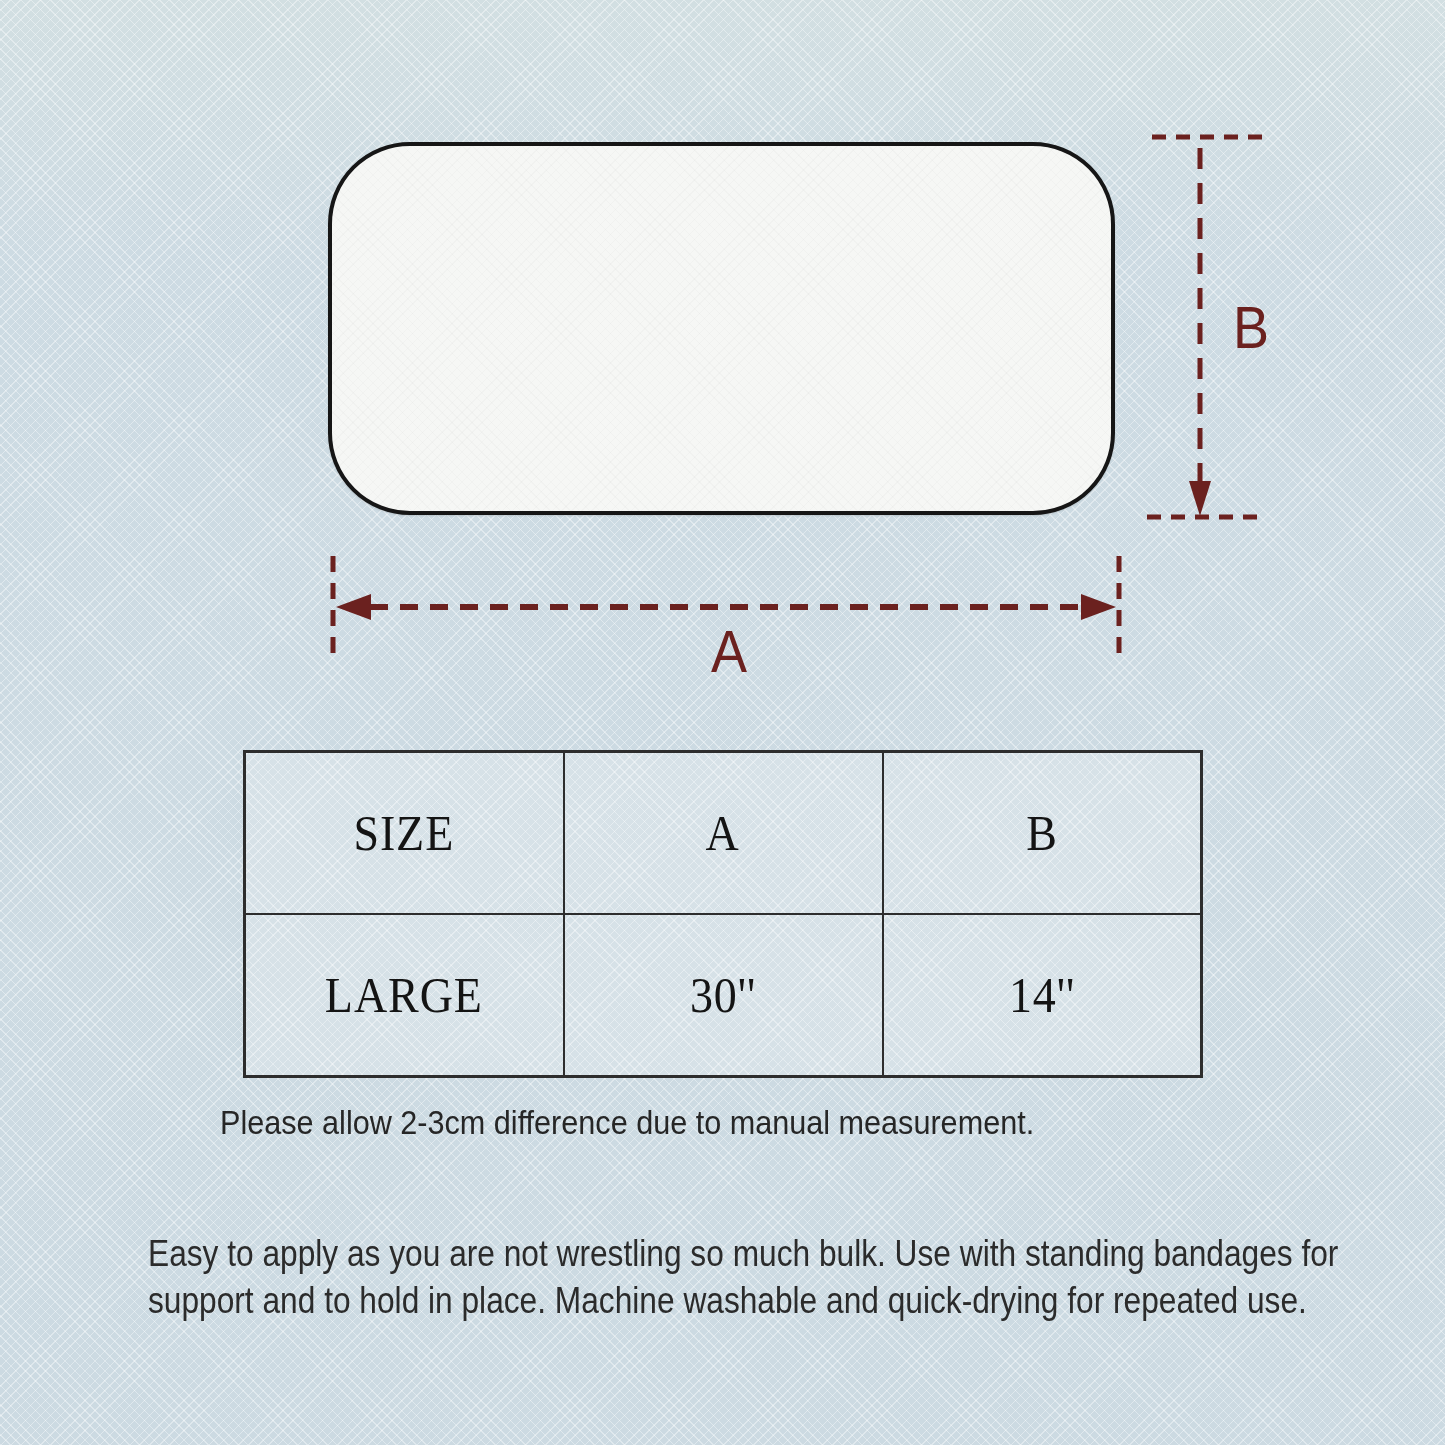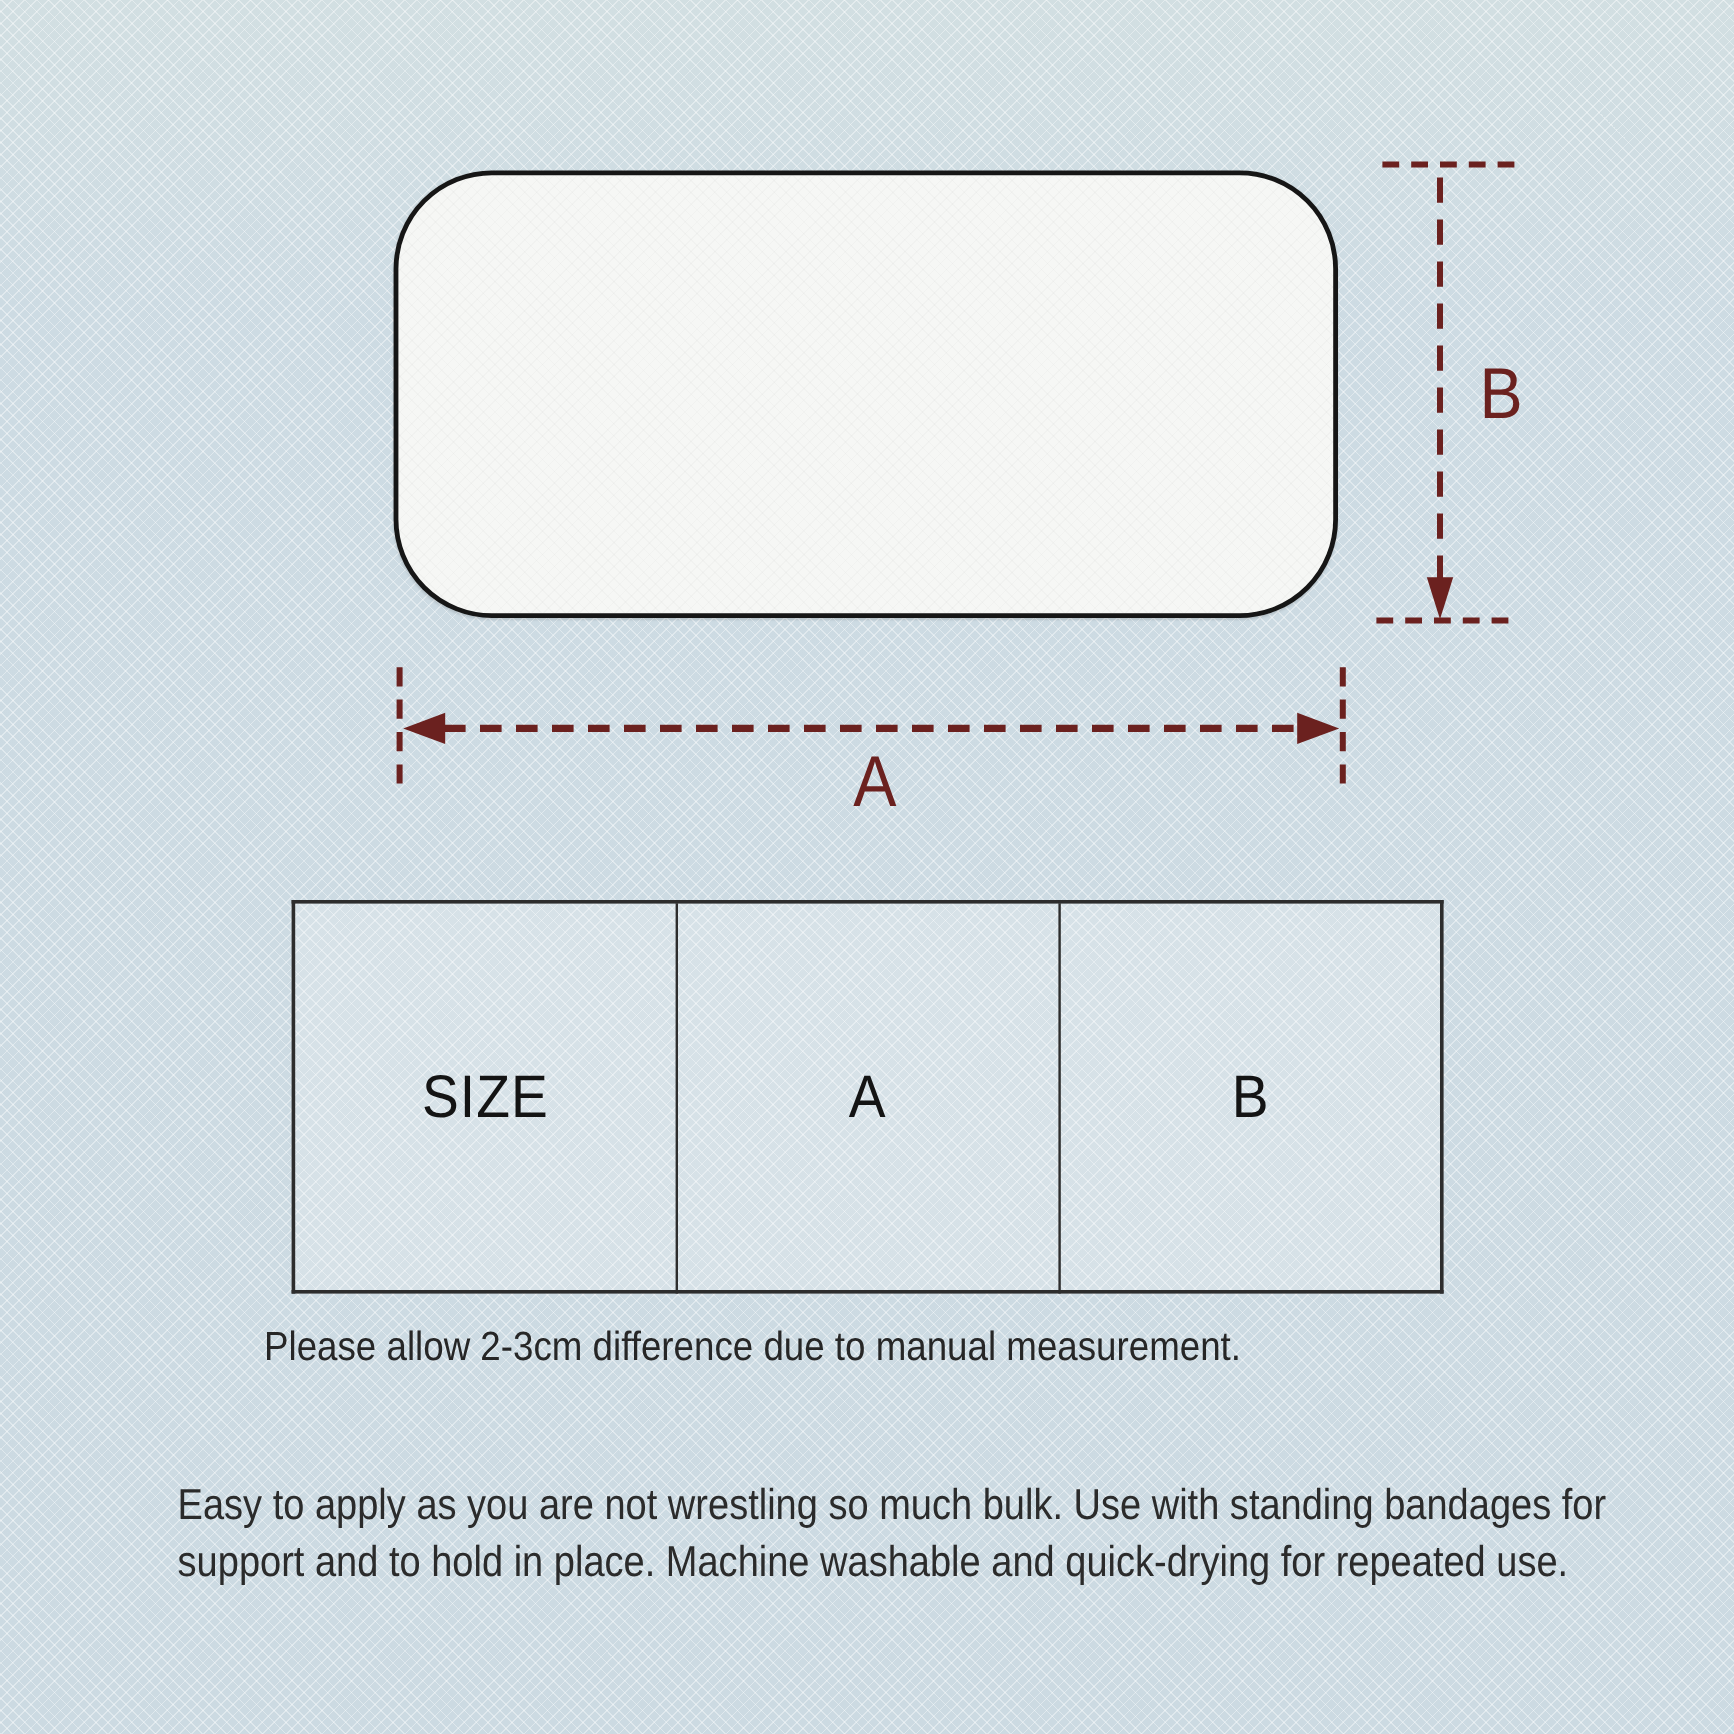--- a/index.html
+++ b/index.html
@@ -44,21 +44,21 @@
     width:960px;height:328px;
     border-collapse:collapse;table-layout:fixed;
     background:rgba(255,255,255,.20);
   }
   .size-table td{
     border:2px solid #2d2d2d;
     text-align:center;vertical-align:middle;
     font-size:50px;color:#141414;
     height:109px;padding:0;
   }
-  .size-table{border:3px solid #2d2d2d;}
+  .size-table{border:3px solid #2d2d2d;font-family:Liberation Serif, serif;}
   .cellstretch{display:inline-block;transform:scaleX(.92);transform-origin:center center;letter-spacing:1px;}
   
   .note{
     position:absolute;left:220px;top:1102px;
     font-size:34px;line-height:40px;color:#262626;
     white-space:nowrap;
     transform:scaleX(.9);transform-origin:0 0;
   }
   .desc{
     position:absolute;left:148px;top:1230px;
@@ -95,20 +95,25 @@
   <div class="dim-label" id="label-a">A</div>
   <div class="dim-label" id="label-b">B</div>
 
   <table class="size-table">
     <tbody>
         <tr>
       <td><span class="cellstretch">SIZE</span></td>
       <td><span class="cellstretch">A</span></td>
       <td><span class="cellstretch">B</span></td>
     </tr>
+    <tr>
+      <td><span class="cellstretch">LARGE</span></td>
+      <td><span class="cellstretch">30''</span></td>
+      <td><span class="cellstretch">14''</span></td>
+    </tr>
   </tbody>
     </table>
 
   <div class="note">Please allow 2-3cm difference due to manual measurement.</div>
 
   <div class="desc">Easy to apply as you are not wrestling so much bulk. Use with standing bandages for support and to hold in place. Machine washable and quick-drying for repeated use.</div>
 
 </div>
 
 </body></html>

